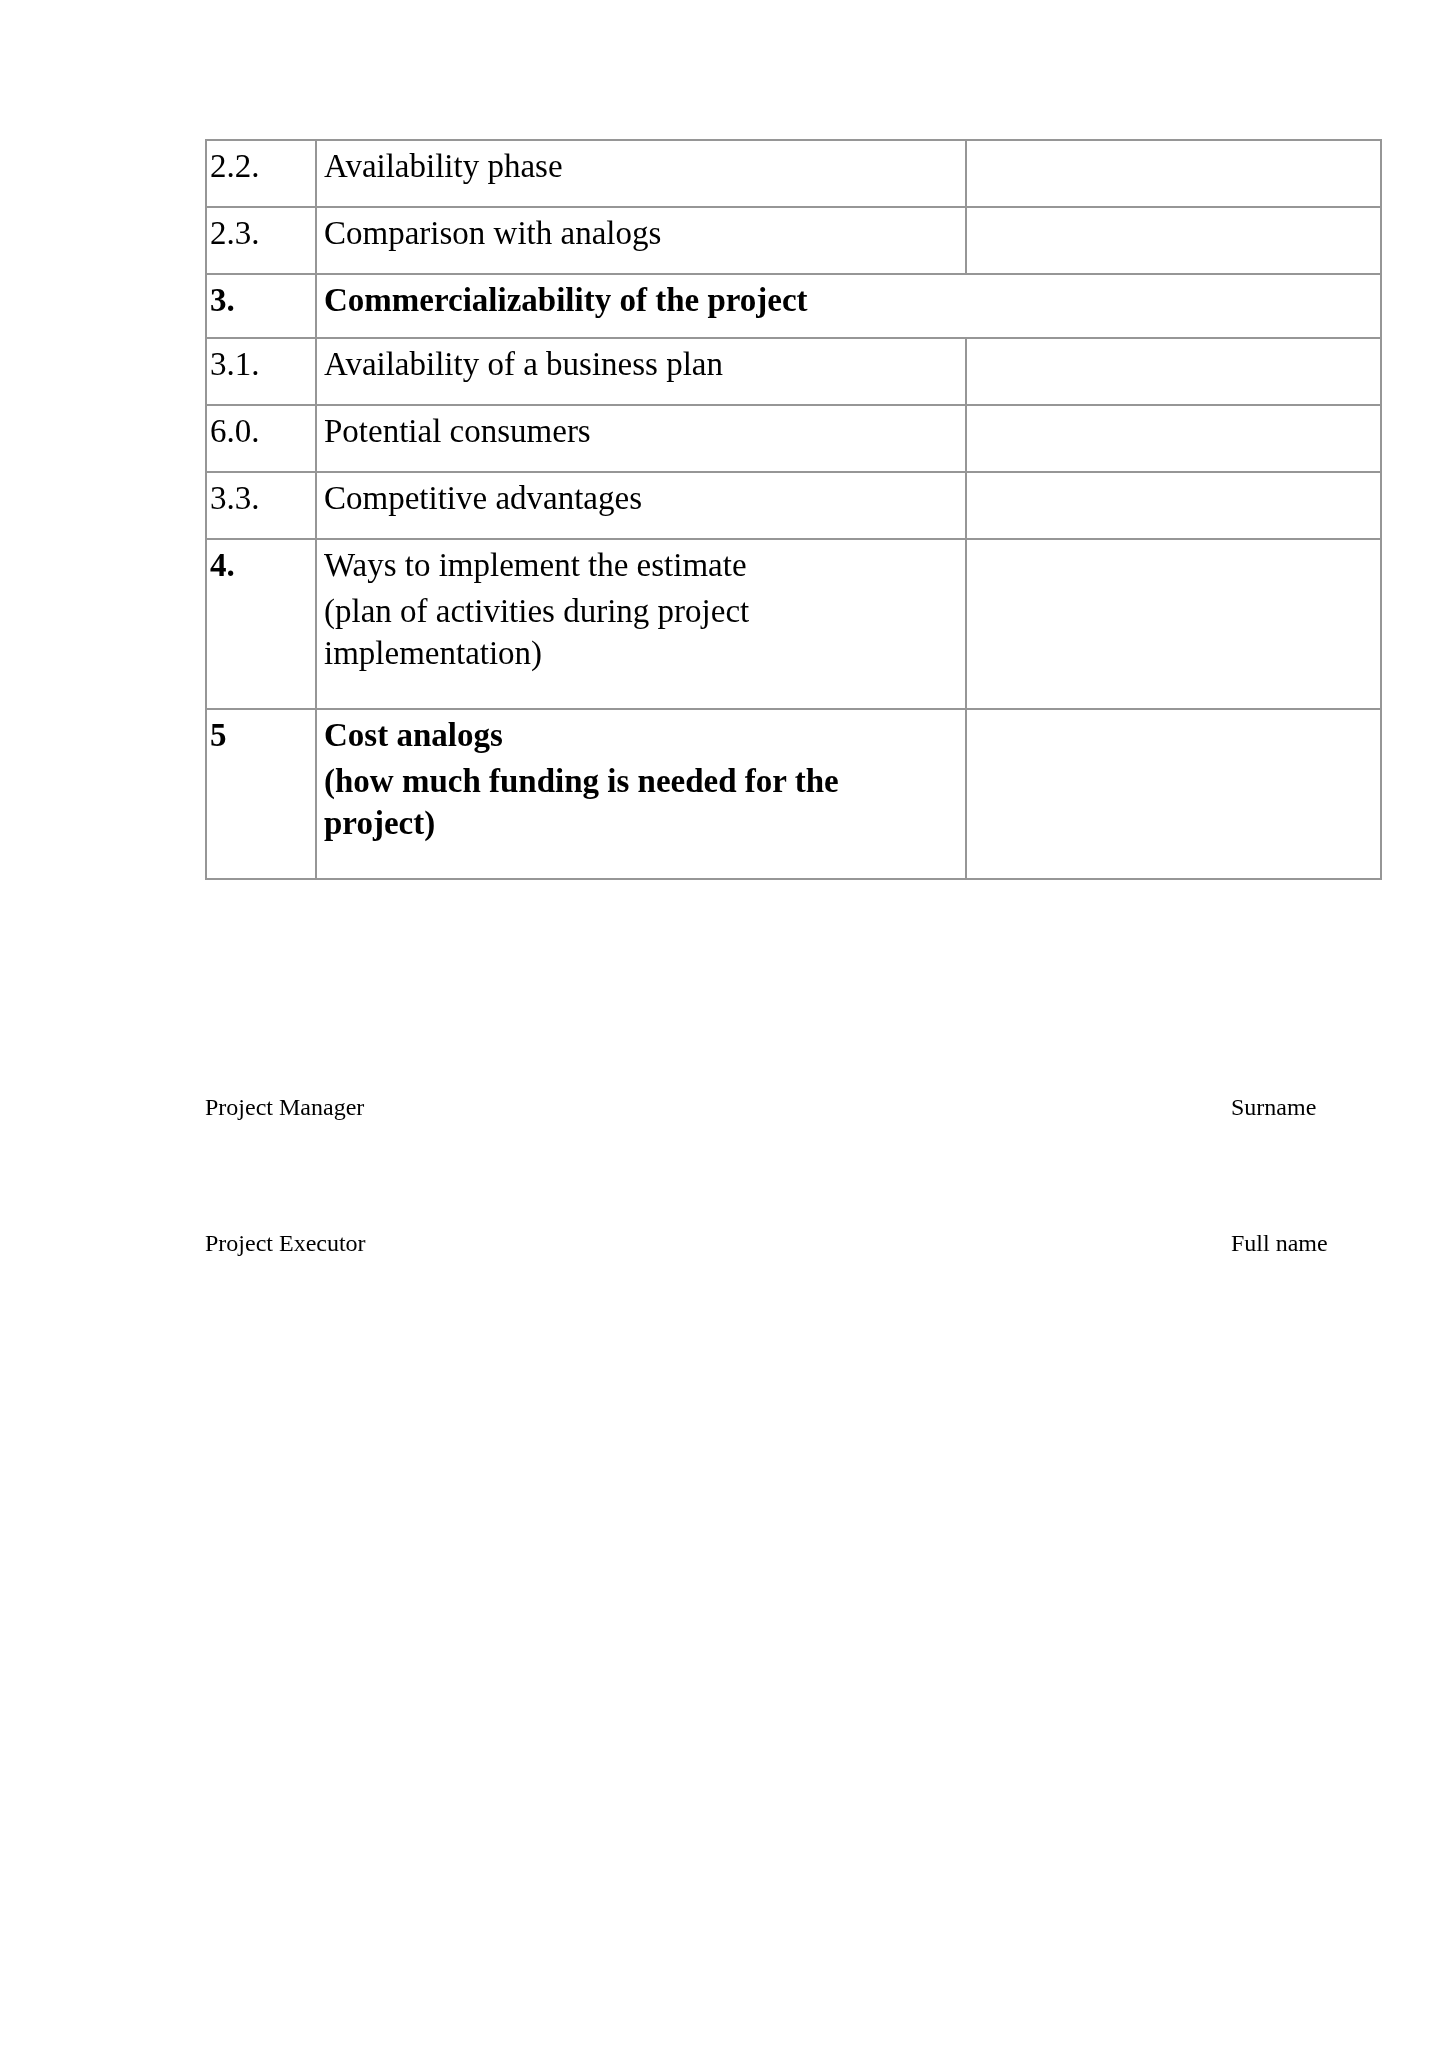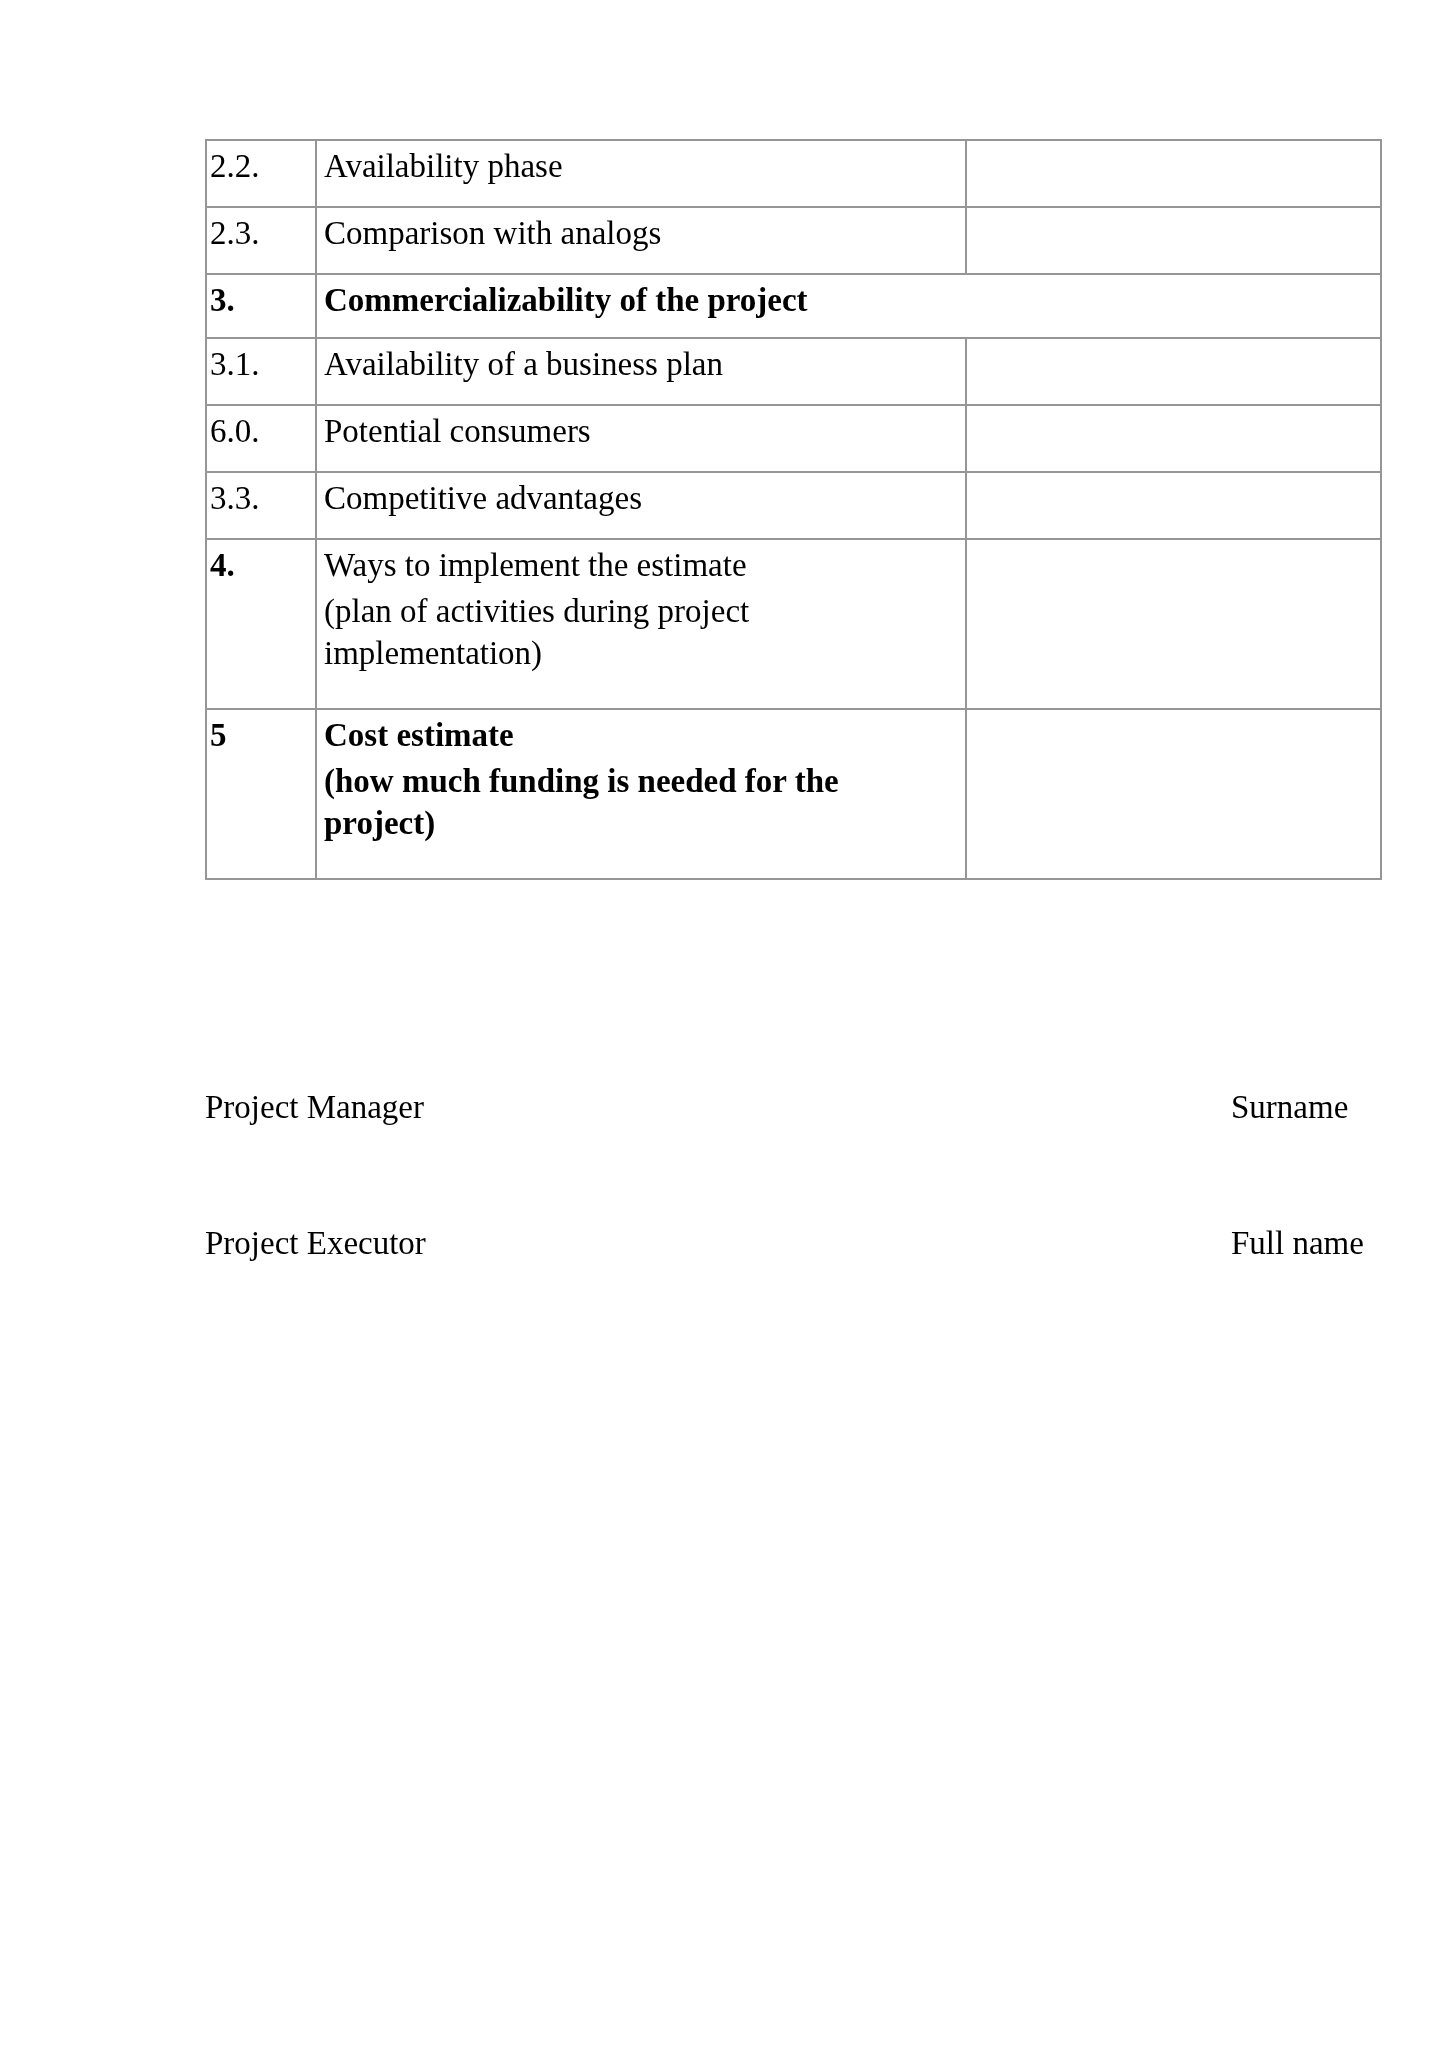--- a/index.html
+++ b/index.html
@@ -38,21 +38,21 @@
   .doc-table tr.merged-row{height:64px;}
   .doc-table tr.tall{height:170px;}
   .b{font-weight:bold;}
   .center{text-align:left;}
   .cell-sub{margin-top:4px;}
 
   .sig{
     position:absolute;
     left:205px;
     width:1180px;
-    font-size:33px;
+    font-size:24px;
     line-height:42px;
     white-space:nowrap;
   }
   .sig .name{position:absolute;left:998px;top:0;margin-left:28px;}
   #sig1{top:1086px;}
   #sig2{top:1222px;}
 </style>
 </head>
 <body>
 
@@ -110,21 +110,21 @@
           <td class="num b">4.</td>
           <td>
             <div>Ways to implement the estimate</div>
             <div class="cell-sub">(plan of activities during project implementation)</div>
           </td>
           <td></td>
         </tr>
         <tr class="tall">
           <td class="num b">5</td>
           <td class="b">
-            <div>Cost estimate</div>
+            <div>Cost analogs</div>
             <div class="cell-sub">(how much funding is needed for the project)</div>
           </td>
           <td></td>
         </tr>
       </tbody>
   </table>
 
   <div class="sig" id="sig1">
     <span class="role">Project Manager</span>
     <span class="name">Surname</span>

